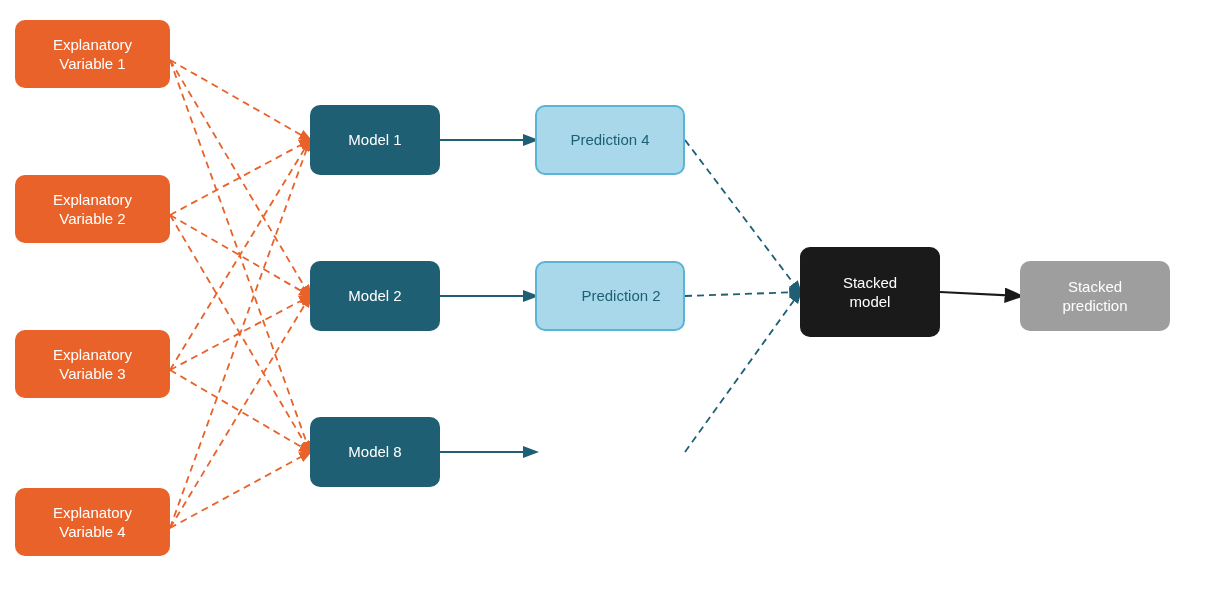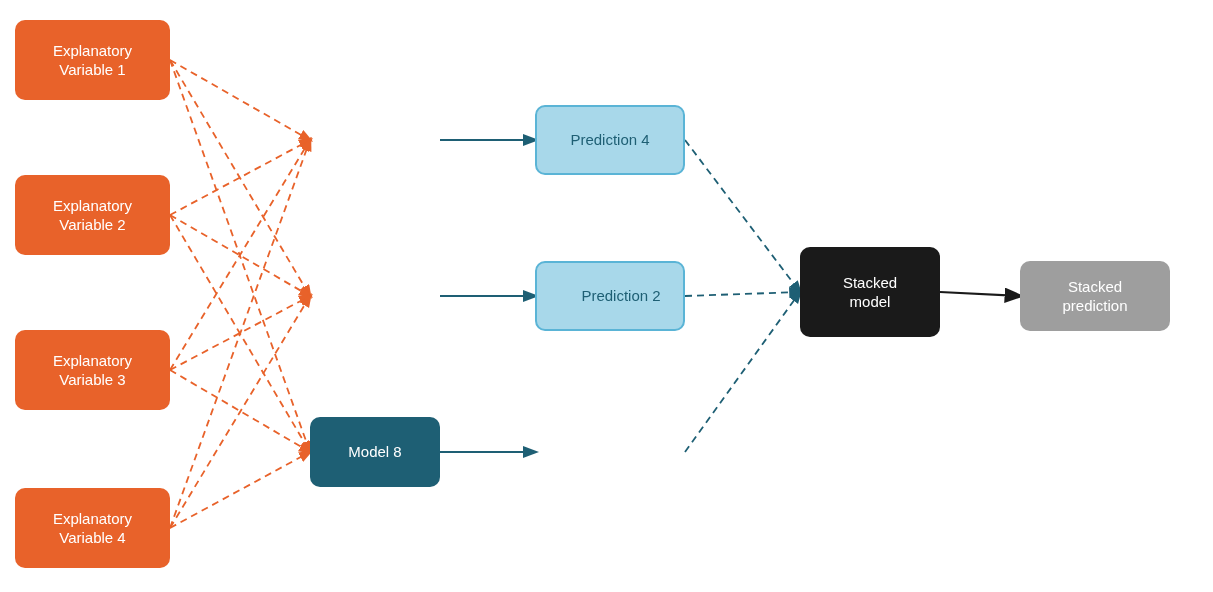--- a/index.html
+++ b/index.html
@@ -31,21 +31,21 @@
       text-align: center;
       border-radius: 10px;
       font-size: 15px;
       font-weight: 500;
       line-height: 1.3;
     }
     .box-orange {
       background: #e8622a;
       color: #ffffff;
       width: 155px;
-      height: 80px;
+      height: 68px;
     }
     .box-dark-teal {
       background: #1e5f74;
       color: #ffffff;
       width: 130px;
       height: 70px;
     }
     .box-light-blue {
       background: #a8d8ea;
       color: #1e5f74;
@@ -130,20 +130,26 @@
   <div class="box box-orange" style="top:175px; left:15px;">
     <span>Explanatory<br>Variable 2</span>
   </div>
   <div class="box box-orange" style="top:330px; left:15px;">
     <span>Explanatory<br>Variable 3</span>
   </div>
   <div class="box box-orange" style="top:488px; left:15px;">
     <span>Explanatory<br>Variable 4</span>
   </div>
 
+  <div class="box box-dark-teal" style="top:105px; left:310px;">
+    <span>Model 1</span>
+  </div>
+  <div class="box box-dark-teal" style="top:261px; left:310px;">
+    <span>Model 2</span>
+  </div>
   <div class="box box-dark-teal" style="top:417px; left:310px;">
     <span>Model 8</span>
   </div>
 
   <div class="box box-light-blue" style="top:105px; left:535px;">
     <span>Prediction 4</span>
   </div>
   <div class="box box-light-blue" style="top:261px; left:535px;padding-left:22px;">
     <span>Prediction 2</span>
   </div>

